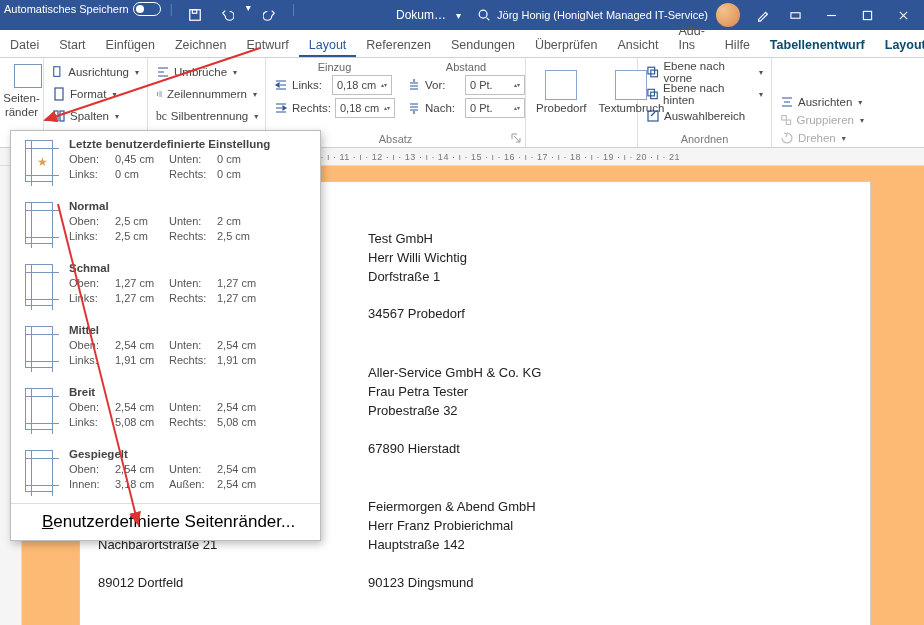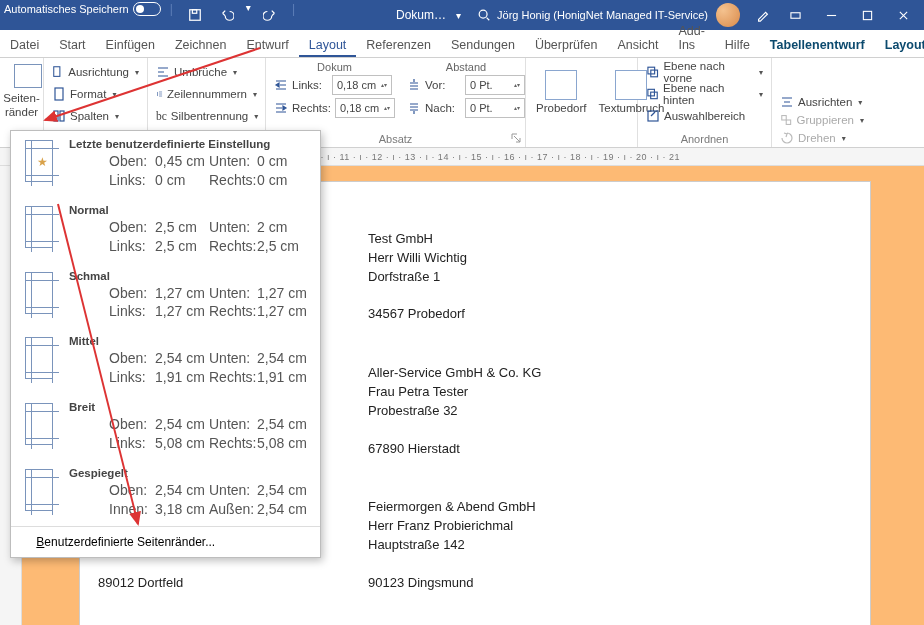--- a/index.html
+++ b/index.html
@@ -50,22 +50,22 @@
   .menu-item{display:flex;align-items:flex-start;padding:7px 10px 7px 8px;gap:10px;}
   .mg-ic{width:40px;height:48px;position:relative;flex-shrink:0;}
   .mg-ic .pg{position:absolute;left:6px;top:2px;width:28px;height:42px;border:1px solid #7a94bb;background:#fff;}
   .mg-ic .mline{position:absolute;background:#7a94bb;}
   .mg-ic .h1{left:6px;right:0;top:10px;height:1px;}
   .mg-ic .h2{left:6px;right:0;bottom:10px;height:1px;}
   .mg-ic .v1{top:2px;bottom:0;left:12px;width:1px;}
   .mg-ic .v2{top:2px;bottom:0;right:6px;width:1px;}
   .mtxt{flex:1;}
   .mtitle{font-weight:bold;color:#444;margin-bottom:2px;}
-  .mgrid{display:grid;grid-template-columns:46px 54px 48px 54px;font-size:14px;color:#555;line-height:1.35;margin-left:40px;}
-  .menu-bottom{border-top:1px solid #ddd;padding:8px 12px;font-size:12px;}
+  .mgrid{display:grid;grid-template-columns:46px 54px 48px 54px;font-size:11px;color:#555;line-height:1.35;}
+  .menu-bottom{border-top:1px solid #ddd;padding:8px 12px;font-size:17px;}
   .menu-bottom .u{text-decoration:underline;}
   .arrow-red{position:absolute;z-index:60;pointer-events:none;}
   .star{color:#d9a24a;font-size:12px;position:absolute;left:18px;top:17px;}
   .corner-launch{position:absolute;right:3px;bottom:3px;width:12px;height:12px;}
   .corner-launch svg{width:12px;height:12px;stroke:#999;fill:none;}
 </style>
 </head>
 <body>
 
 <div class="titlebar">
@@ -205,21 +205,21 @@
       </div>
     <div class="small-row">
         <span style="font-family:serif;">bc</span>
         <span>Silbentrennung</span>
         <span class="drop-ar">▾</span>
       </div>
   </div>
   <div class="grp" style="width:260px;">
     <div class="col2">
       <div class="col">
-        <div style="text-align:center;font-size:11px;color:#666;">Dokum</div>
+        <div style="text-align:center;font-size:11px;color:#666;">Einzug</div>
         <div class="small-row">
             <svg viewBox="0 0 14 14">
               <path d="M2 3h10M6 7h6M2 11h10M2 7l3-2v4z" fill="#2f5597"></path>
             </svg>
             <span class="lbl">Links:</span>
             <div class="num-in">
               <span>0,18 cm</span>
               <span class="sp">▴▾</span>
             </div>
           </div>

